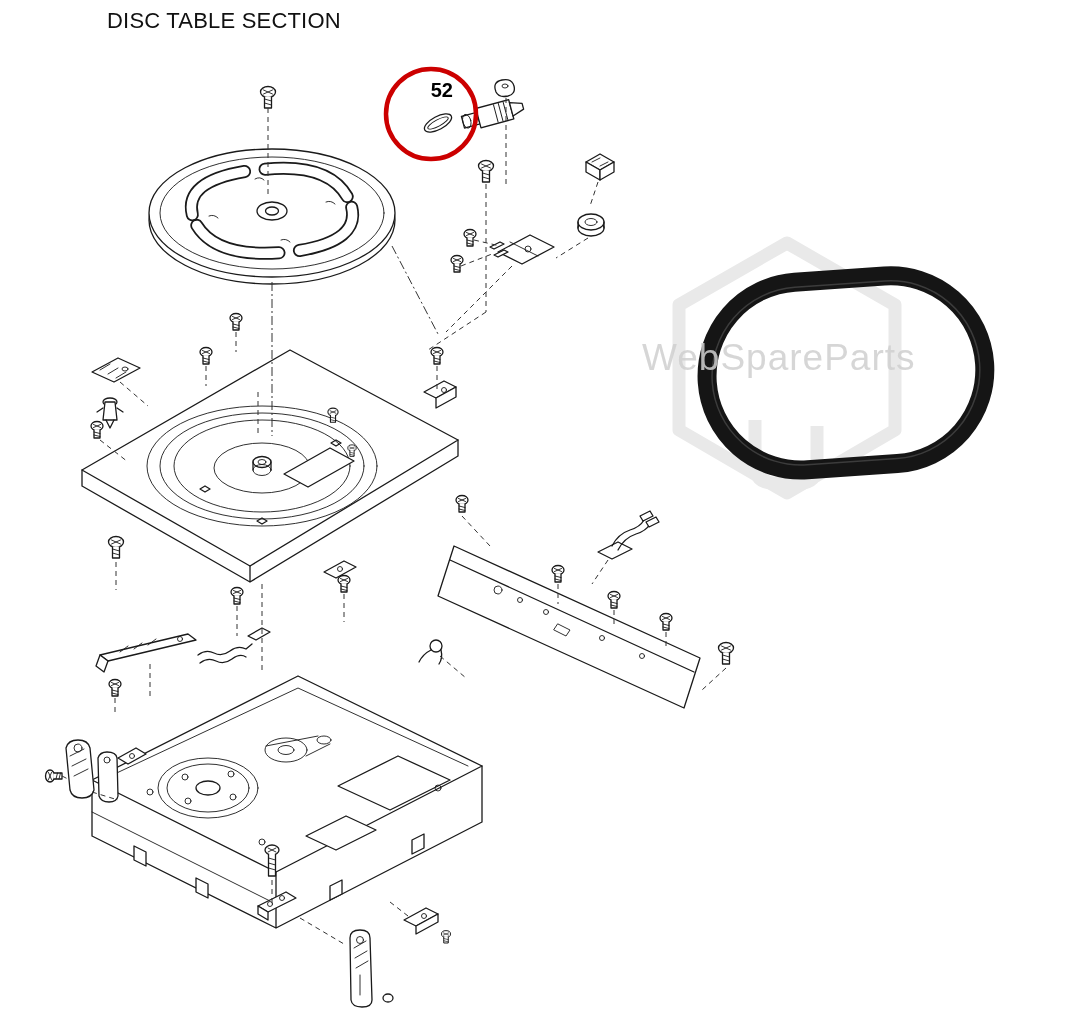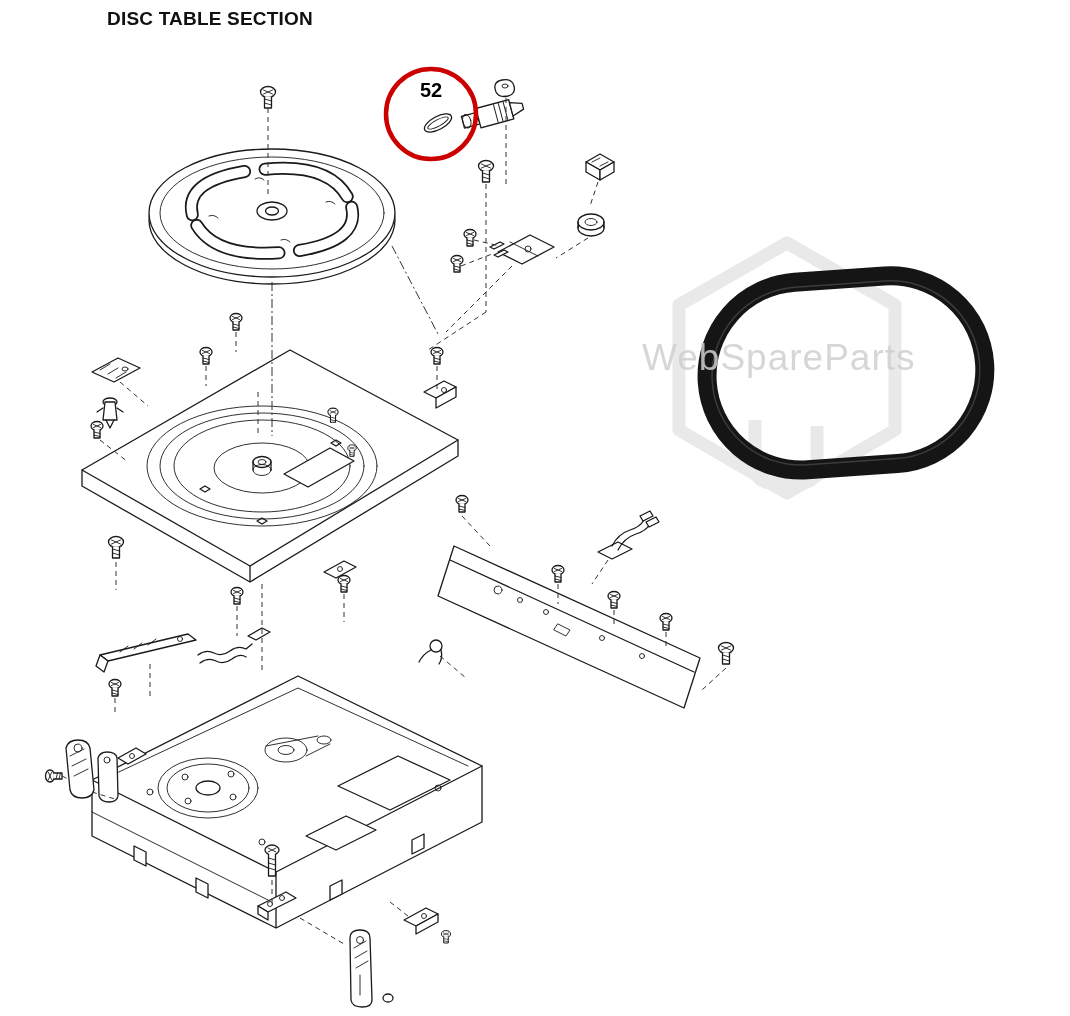--- a/index.html
+++ b/index.html
@@ -1,25 +1,25 @@
 <!DOCTYPE html>
 <html><head>
 <meta charset="utf-8">
 <style>
   html,body{margin:0;padding:0}
   body{
     width:1070px;height:1016px;background:#ffffff;position:relative;
     font-family:"Liberation Sans",sans-serif;overflow:hidden;
   }
   .page-title{
-    position:absolute;left:107px;top:8px;font-size:19px;font-weight:bold;
+    position:absolute;left:107px;top:8px;font-size:22px;font-weight:normal;
     color:#111;letter-spacing:.2px;z-index:5;
   }
   .part-number{
-    position:absolute;left:409px;top:79px;width:44px;text-align:center;
+    position:absolute;left:409px;top:79px;width:44px;text-align:right;
     font-size:20px;font-weight:bold;color:#000;z-index:5;
   }
   .watermark-text{
     position:absolute;left:642px;top:337px;font-size:37px;font-weight:normal;
     color:#d0d0d0;opacity:.85;letter-spacing:1px;z-index:4;
   }
   svg.diagram{position:absolute;left:0;top:0;z-index:1}
   .ln{fill:none;stroke:#1a1a1a;stroke-width:1.3;stroke-linecap:round;stroke-linejoin:round}
   .thin{fill:none;stroke:#1a1a1a;stroke-width:.9;stroke-linecap:round}
   .wf{fill:#ffffff;stroke:#1a1a1a;stroke-width:1.3;stroke-linejoin:round}

